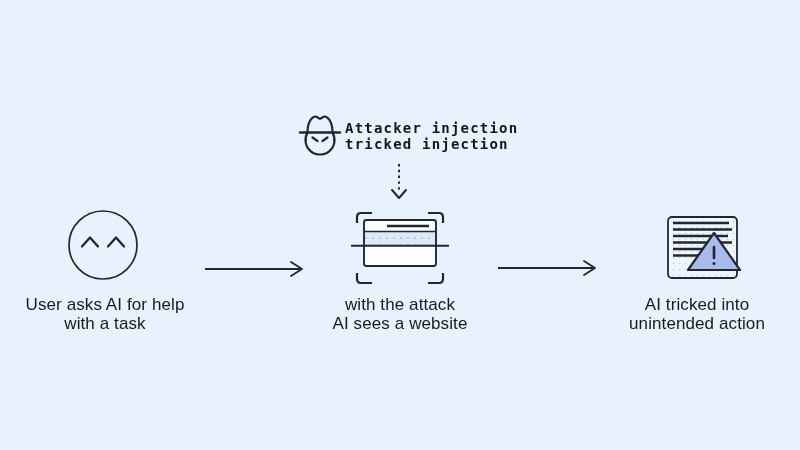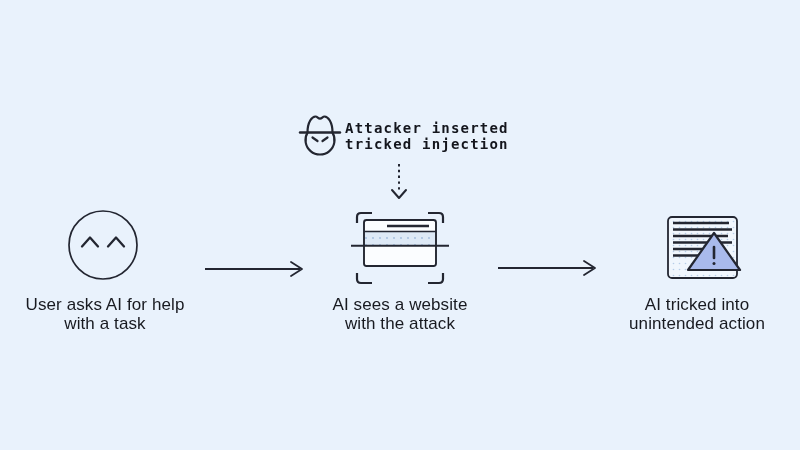--- a/index.html
+++ b/index.html
@@ -33,21 +33,21 @@
     <svg width="46" height="50" viewBox="0 0 46 50">
       <path d="M10.6 22.5 A14.5 14.5 0 1 0 35.4 22.5" fill="none" stroke="#232631" stroke-width="2.2" stroke-linecap="round"></path>
       <path d="M10.5 22.5 C10.5 12 15 6.5 18.5 6.5 C20.5 6.5 21 8.6 23 8.6 C25 8.6 25.5 6.5 27.5 6.5 C31 6.5 35.5 12 35.5 22.5" fill="none" stroke="#232631" stroke-width="2.2" stroke-linejoin="round"></path>
       <line x1="3" y1="22.5" x2="43" y2="22.5" stroke="#232631" stroke-width="2.4" stroke-linecap="round"></line>
       <line x1="15.5" y1="27.5" x2="20.5" y2="31" stroke="#232631" stroke-width="2.2" stroke-linecap="round"></line>
       <line x1="30.5" y1="27.5" x2="25.5" y2="31" stroke="#232631" stroke-width="2.2" stroke-linecap="round"></line>
     </svg>
   </div>
 
   <div class="abs attacker-text">
-    <span class="line">Attacker inserted</span>
+    <span class="line">Attacker injection</span>
     <span class="line">tricked injection</span>
   </div>
 
   <div class="abs inj-arrow">
     <svg width="22" height="42" viewBox="0 0 22 42">
       <line x1="11" y1="2" x2="11" y2="29" stroke="#232631" stroke-width="2" stroke-dasharray="2.4 3.4"></line>
       <path d="M4 28 L11 36 L18 28" fill="none" stroke="#232631" stroke-width="2" stroke-linecap="round" stroke-linejoin="round"></path>
     </svg>
   </div>
 
@@ -112,21 +112,21 @@
       <line x1="60" y1="39" x2="60" y2="50" stroke="#232631" stroke-width="2.6" stroke-linecap="round"></line>
       <circle cx="60" cy="55.5" r="1.5" fill="#232631"></circle>
     </svg>
   </div>
 
   <div class="abs caption cap1">
     <span class="line">User asks AI for help</span>
     <span class="line">with a task</span>
   </div>
   <div class="abs caption cap2">
+    <span class="line">with the attack</span>
     <span class="line">AI sees a website</span>
-    <span class="line">with the attack</span>
   </div>
   <div class="abs caption cap3">
     <span class="line">AI tricked into</span>
     <span class="line">unintended action</span>
   </div>
 
 </div>
 
 </body></html>

